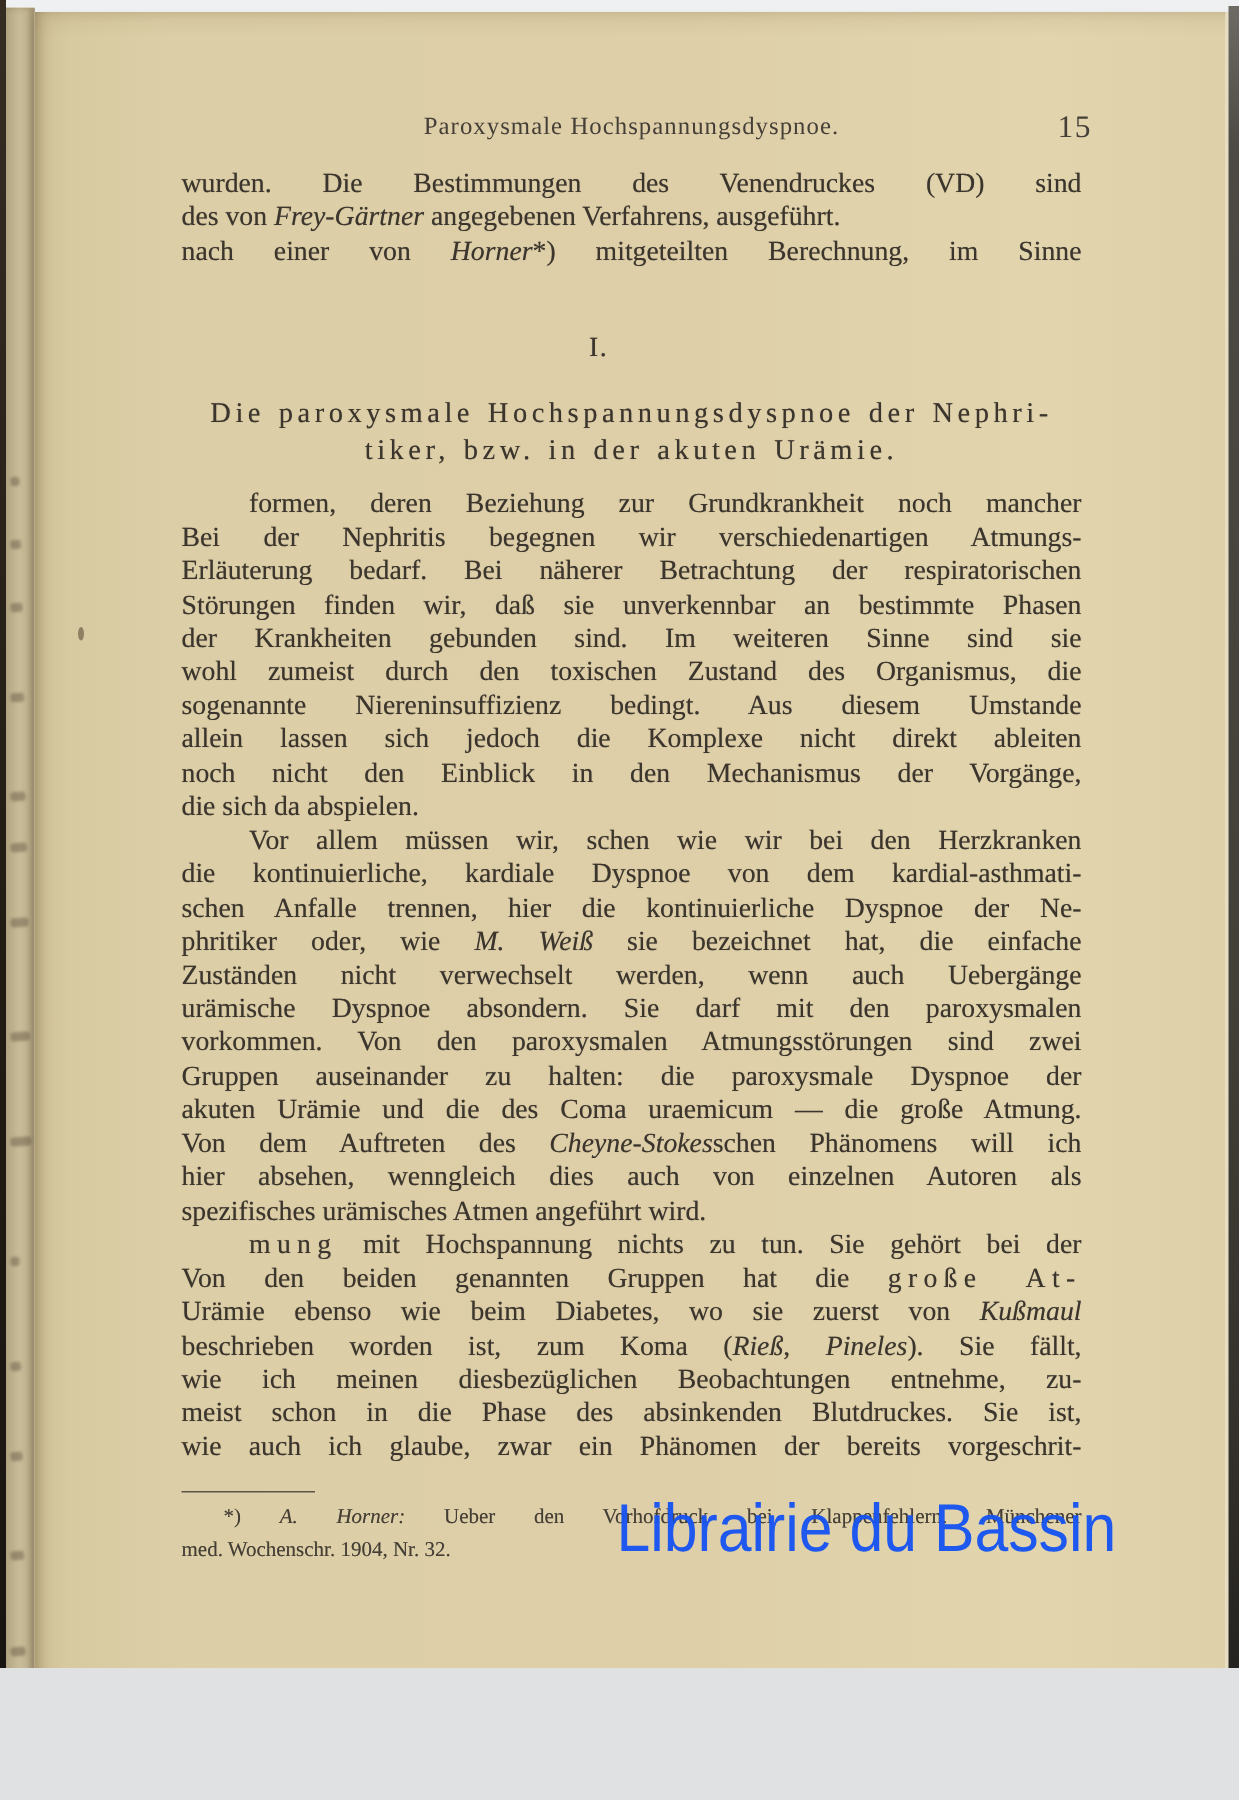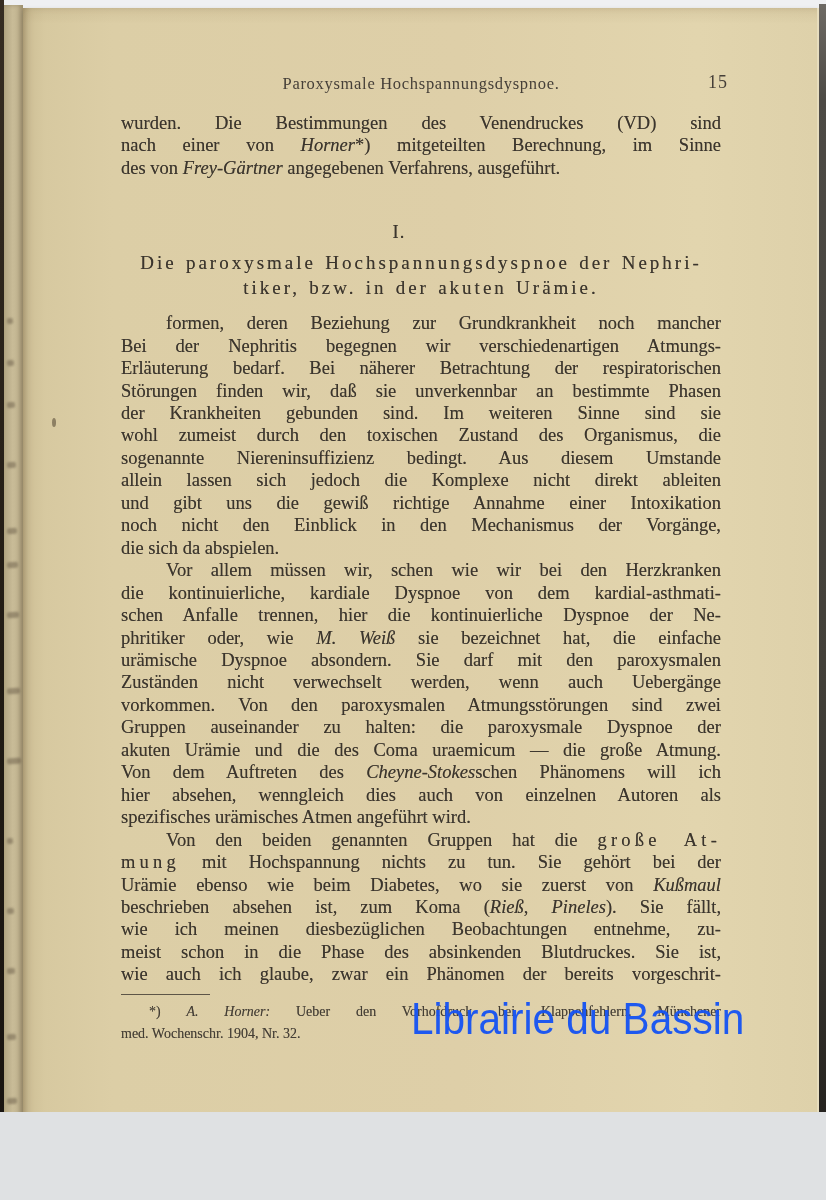--- a/index.html
+++ b/index.html
@@ -31,33 +31,33 @@
       linear-gradient(90deg,#ccbd94 0,#d7c9a0 22px,#dccea6 90px,#decfa8 55%,#e2d5ae 85%,#ded1aa 100%);
     box-shadow:
       inset 5px 0 9px -4px rgba(100,82,50,.55),
       0 3px 5px rgba(105,98,75,.40);
     border-right:2px solid #e7ddbe;
   }
   .speck{position:absolute;background:rgba(80,68,50,.55);border-radius:50%;}
   
   .page-header{position:absolute;left:98px;top:66px;width:600px;height:24px;color:#453f38;}
   .header-title{display:block;text-align:center;font-size:16.5px;letter-spacing:.7px;}
-  .page-number{position:absolute;right:-7px;top:-2px;font-size:18px;letter-spacing:1px;}
+  .page-number{position:absolute;right:-7px;top:-2px;font-size:21px;letter-spacing:1px;}
   
   .content{
     position:absolute;left:98px;top:104px;width:600px;
     font-size:18.5px;line-height:22.45px;color:#3b352d;
     text-shadow:0 0 .5px rgba(59,53,45,.55);
   }
   .line{text-align:left;}
   .line.j{text-align:justify;text-align-last:justify;}
   .para.ind .line:first-child{text-indent:45px;}
   .para.roman{margin-top:42px;}
   .para.roman .line{text-align:center;letter-spacing:1px;transform:translateX(-22px);}
-  .para.heading{margin-top:6px;margin-bottom:12px;line-height:25.2px;}
+  .para.heading{margin-top:19px;margin-bottom:12px;line-height:25.2px;}
   .para.heading .line{text-align:center;letter-spacing:3px;word-spacing:1.5px;font-size:19px;}
   .it{font-style:italic;}
   .sp{letter-spacing:4.2px;}
   
   .footnote{
     position:absolute;left:98px;top:986px;width:600px;
     font-size:14px;line-height:21.5px;color:#443e35;
     text-shadow:0 0 .4px rgba(68,62,53,.5);
   }
   .fn-rule{width:89px;border-top:1px solid #5d5547;margin-bottom:6px;}
@@ -107,62 +107,61 @@
   <div class="page">
 
     <div class="page-header">
       <span class="header-title">Paroxysmale Hochspannungsdyspnoe.</span>
       <span class="page-number">15</span>
     </div>
 
     <div class="content" id="paragraphs">
         <div class="para cont">
           <div class="line j"><span>wurden. Die Bestimmungen des Venendruckes (VD) sind</span></div>
+          <div class="line"><span>des von </span><span class="it">Frey-Gärtner</span><span> angegebenen Verfahrens, ausgeführt.</span></div>
           <div class="line j"><span>nach einer von </span><span class="it">Horner</span><span>*) mitgeteilten Berechnung, im Sinne</span></div>
-          <div class="line"><span>des von </span><span class="it">Frey-Gärtner</span><span> angegebenen Verfahrens, ausgeführt.</span></div>
         </div>
         <div class="para roman">
           <div class="line"><span>I.</span></div>
         </div>
         <div class="para heading">
           <div class="line"><span>Die paroxysmale Hochspannungsdyspnoe der Nephri-</span></div>
           <div class="line"><span>tiker, bzw. in der akuten Urämie.</span></div>
         </div>
         <div class="para ind">
           <div class="line j"><span>formen, deren Beziehung zur Grundkrankheit noch mancher</span></div>
           <div class="line j"><span>Bei der Nephritis begegnen wir verschiedenartigen Atmungs-</span></div>
           <div class="line j"><span>Erläuterung bedarf. Bei näherer Betrachtung der respiratorischen</span></div>
           <div class="line j"><span>Störungen finden wir, daß sie unverkennbar an bestimmte Phasen</span></div>
           <div class="line j"><span>der Krankheiten gebunden sind. Im weiteren Sinne sind sie</span></div>
           <div class="line j"><span>wohl zumeist durch den toxischen Zustand des Organismus, die</span></div>
           <div class="line j"><span>sogenannte Niereninsuffizienz bedingt. Aus diesem Umstande</span></div>
           <div class="line j"><span>allein lassen sich jedoch die Komplexe nicht direkt ableiten</span></div>
-          <div class="line j"><span>und gibt uns die gewiß richtige Annahme einer Intoxikation</span></div>
           <div class="line j"><span>noch nicht den Einblick in den Mechanismus der Vorgänge,</span></div>
           <div class="line"><span>die sich da abspielen.</span></div>
         </div>
         <div class="para ind">
           <div class="line j"><span>Vor allem müssen wir, schen wie wir bei den Herzkranken</span></div>
           <div class="line j"><span>die kontinuierliche, kardiale Dyspnoe von dem kardial-asthmati-</span></div>
           <div class="line j"><span>schen Anfalle trennen, hier die kontinuierliche Dyspnoe der Ne-</span></div>
           <div class="line j"><span>phritiker oder, wie </span><span class="it">M. Weiß</span><span> sie bezeichnet hat, die einfache</span></div>
+          <div class="line j"><span>Zuständen nicht verwechselt werden, wenn auch Uebergänge</span></div>
           <div class="line j"><span>urämische Dyspnoe absondern. Sie darf mit den paroxysmalen</span></div>
-          <div class="line j"><span>Zuständen nicht verwechselt werden, wenn auch Uebergänge</span></div>
           <div class="line j"><span>vorkommen. Von den paroxysmalen Atmungsstörungen sind zwei</span></div>
           <div class="line j"><span>Gruppen auseinander zu halten: die paroxysmale Dyspnoe der</span></div>
           <div class="line j"><span>akuten Urämie und die des Coma uraemicum — die große Atmung.</span></div>
           <div class="line j"><span>Von dem Auftreten des </span><span class="it">Cheyne-Stokes</span><span>schen Phänomens will ich</span></div>
           <div class="line j"><span>hier absehen, wenngleich dies auch von einzelnen Autoren als</span></div>
           <div class="line"><span>spezifisches urämisches Atmen angeführt wird.</span></div>
         </div>
         <div class="para ind">
+          <div class="line j"><span class="sp">mung</span><span> mit Hochspannung nichts zu tun. Sie gehört bei der</span></div>
           <div class="line j"><span>Von den beiden genannten Gruppen hat die </span><span class="sp">große At-</span></div>
-          <div class="line j"><span class="sp">mung</span><span> mit Hochspannung nichts zu tun. Sie gehört bei der</span></div>
           <div class="line j"><span>Urämie ebenso wie beim Diabetes, wo sie zuerst von </span><span class="it">Kußmaul</span></div>
-          <div class="line j"><span>beschrieben absehen ist, zum Koma (</span><span class="it">Rieß</span><span>, </span><span class="it">Pineles</span><span>). Sie fällt,</span></div>
+          <div class="line j"><span>beschrieben worden ist, zum Koma (</span><span class="it">Rieß</span><span>, </span><span class="it">Pineles</span><span>). Sie fällt,</span></div>
           <div class="line j"><span>wie ich meinen diesbezüglichen Beobachtungen entnehme, zu-</span></div>
           <div class="line j"><span>meist schon in die Phase des absinkenden Blutdruckes. Sie ist,</span></div>
           <div class="line j"><span>wie auch ich glaube, zwar ein Phänomen der bereits vorgeschrit-</span></div>
         </div>
       </div>
 
     <div class="footnote">
       <div class="fn-rule"></div>
       <div id="footnote-lines">
           <div class="fn-line j"><span>*) </span><span class="it">A. Horner:</span><span> Ueber den Vorhofdruck bei Klappenfehlern. Münchener</span></div>

